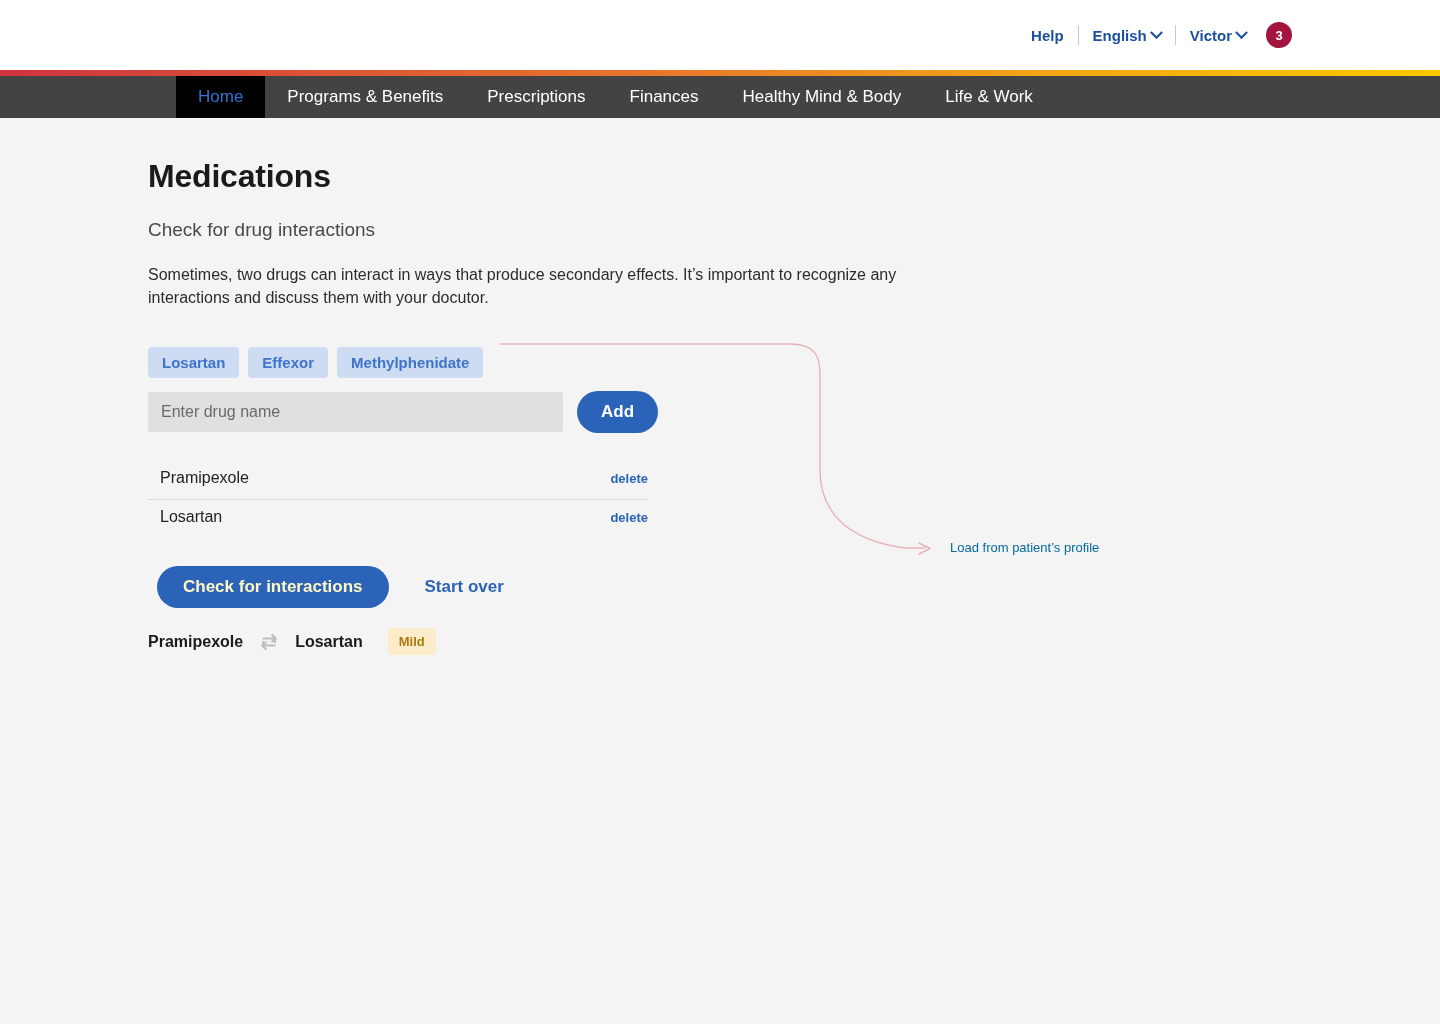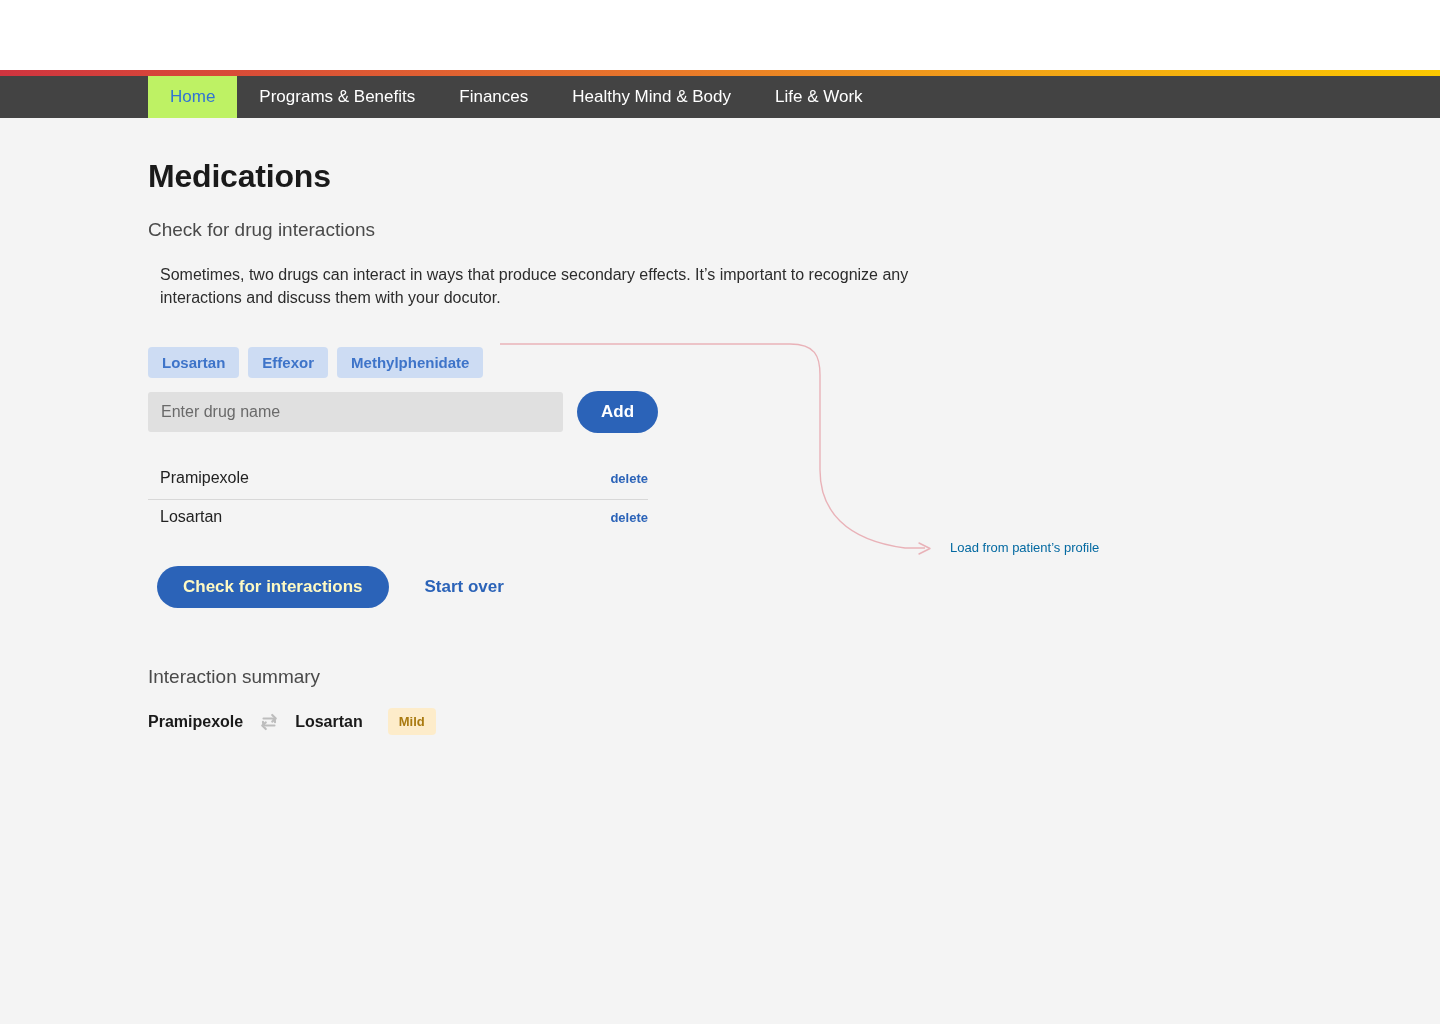--- a/index.html
+++ b/index.html
@@ -126,22 +126,23 @@
     display: flex;
     align-items: center;
     padding: 0 22px;
     font-size: 17px;
     color: #ffffff;
     cursor: pointer;
     white-space: nowrap;
     height: 42px;
   }
   .nav-item.active {
-    background: #bef264;
+    background: #000000;
     color: #3173d4;
+    margin-left: 28px;
   }
 
   
   .content {
     position: absolute;
     left: 148px;
     top: 118px;
     width: 1140px;
   }
   h1.page-title {
@@ -156,21 +157,20 @@
     color: #4a4a4a;
     margin-top: 24px;
     font-weight: 400;
   }
   .intro {
     font-size: 16px;
     color: #2c2c2c;
     line-height: 1.45;
     margin-top: 22px;
     max-width: 800px;
-    margin-left: 12px;
   }
 
   
   .chips {
     display: flex;
     gap: 9px;
     margin-top: 38px;
   }
   .chip {
     background: #cddcf3;
@@ -321,28 +321,43 @@
     color: #0369a1;
     white-space: nowrap;
   }
 </style>
 </head>
 <body>
 
 <div class="top-header">
 
 
+  <div class="header-right">
+    <a class="header-link">Help</a>
+    <span class="hdr-divider"></span>
+    <a class="header-link">
+      <span>English</span>
+      <span class="caret"></span>
+    </a>
+    <span class="hdr-divider"></span>
+    <a class="header-link">
+      <span>Victor</span>
+      <span class="caret"></span>
+    </a>
+    <span class="badge-count">3</span>
+  </div>
 </div>
 
 <div class="grad-stripe"></div>
 
 <div class="navbar">
   <div class="nav-inner">
     <div class="nav-item active">Home</div>
     <div class="nav-item">Programs &amp; Benefits</div>
+    <div class="nav-item">Prescriptions</div>
     <div class="nav-item">Finances</div>
     <div class="nav-item">Healthy Mind &amp; Body</div>
     <div class="nav-item">Life &amp; Work</div>
   </div>
 </div>
 
 <div class="content">
 
   <h1 class="page-title">Medications</h1>
   <div class="subtitle">Check for drug interactions</div>
@@ -368,21 +383,20 @@
       <span class="drug-name">Losartan</span>
       <a class="delete-link">delete</a>
     </div>
   </div>
 
   <div class="actions">
     <button class="btn-check">Check for interactions</button>
     <a class="link-startover">Start over</a>
   </div>
 
-  <div class="summary-head">Interaction summary</div>
 
   <div class="pair-row">
     <span class="pair-drug">Pramipexole</span>
     <svg class="sync-icon" viewBox="0 0 24 24">
       <path d="M6.5 8.5 h8.5 a3 3 0 0 1 3 3 v0.7" fill="none" stroke="#bdbdbd" stroke-width="2.1" stroke-linecap="round"></path>
       <path d="M15.2 4.9 L18.8 8.5 L15.2 11.6" fill="none" stroke="#bdbdbd" stroke-width="2.1" stroke-linecap="round" stroke-linejoin="round"></path>
       <path d="M17.5 15.5 h-8.5 a3 3 0 0 1 -3 -3 v-0.7" fill="none" stroke="#bdbdbd" stroke-width="2.1" stroke-linecap="round"></path>
       <path d="M8.8 19.1 L5.2 15.5 L8.8 12.4" fill="none" stroke="#bdbdbd" stroke-width="2.1" stroke-linecap="round" stroke-linejoin="round"></path>
     </svg>
     <span class="pair-drug">Losartan</span>

